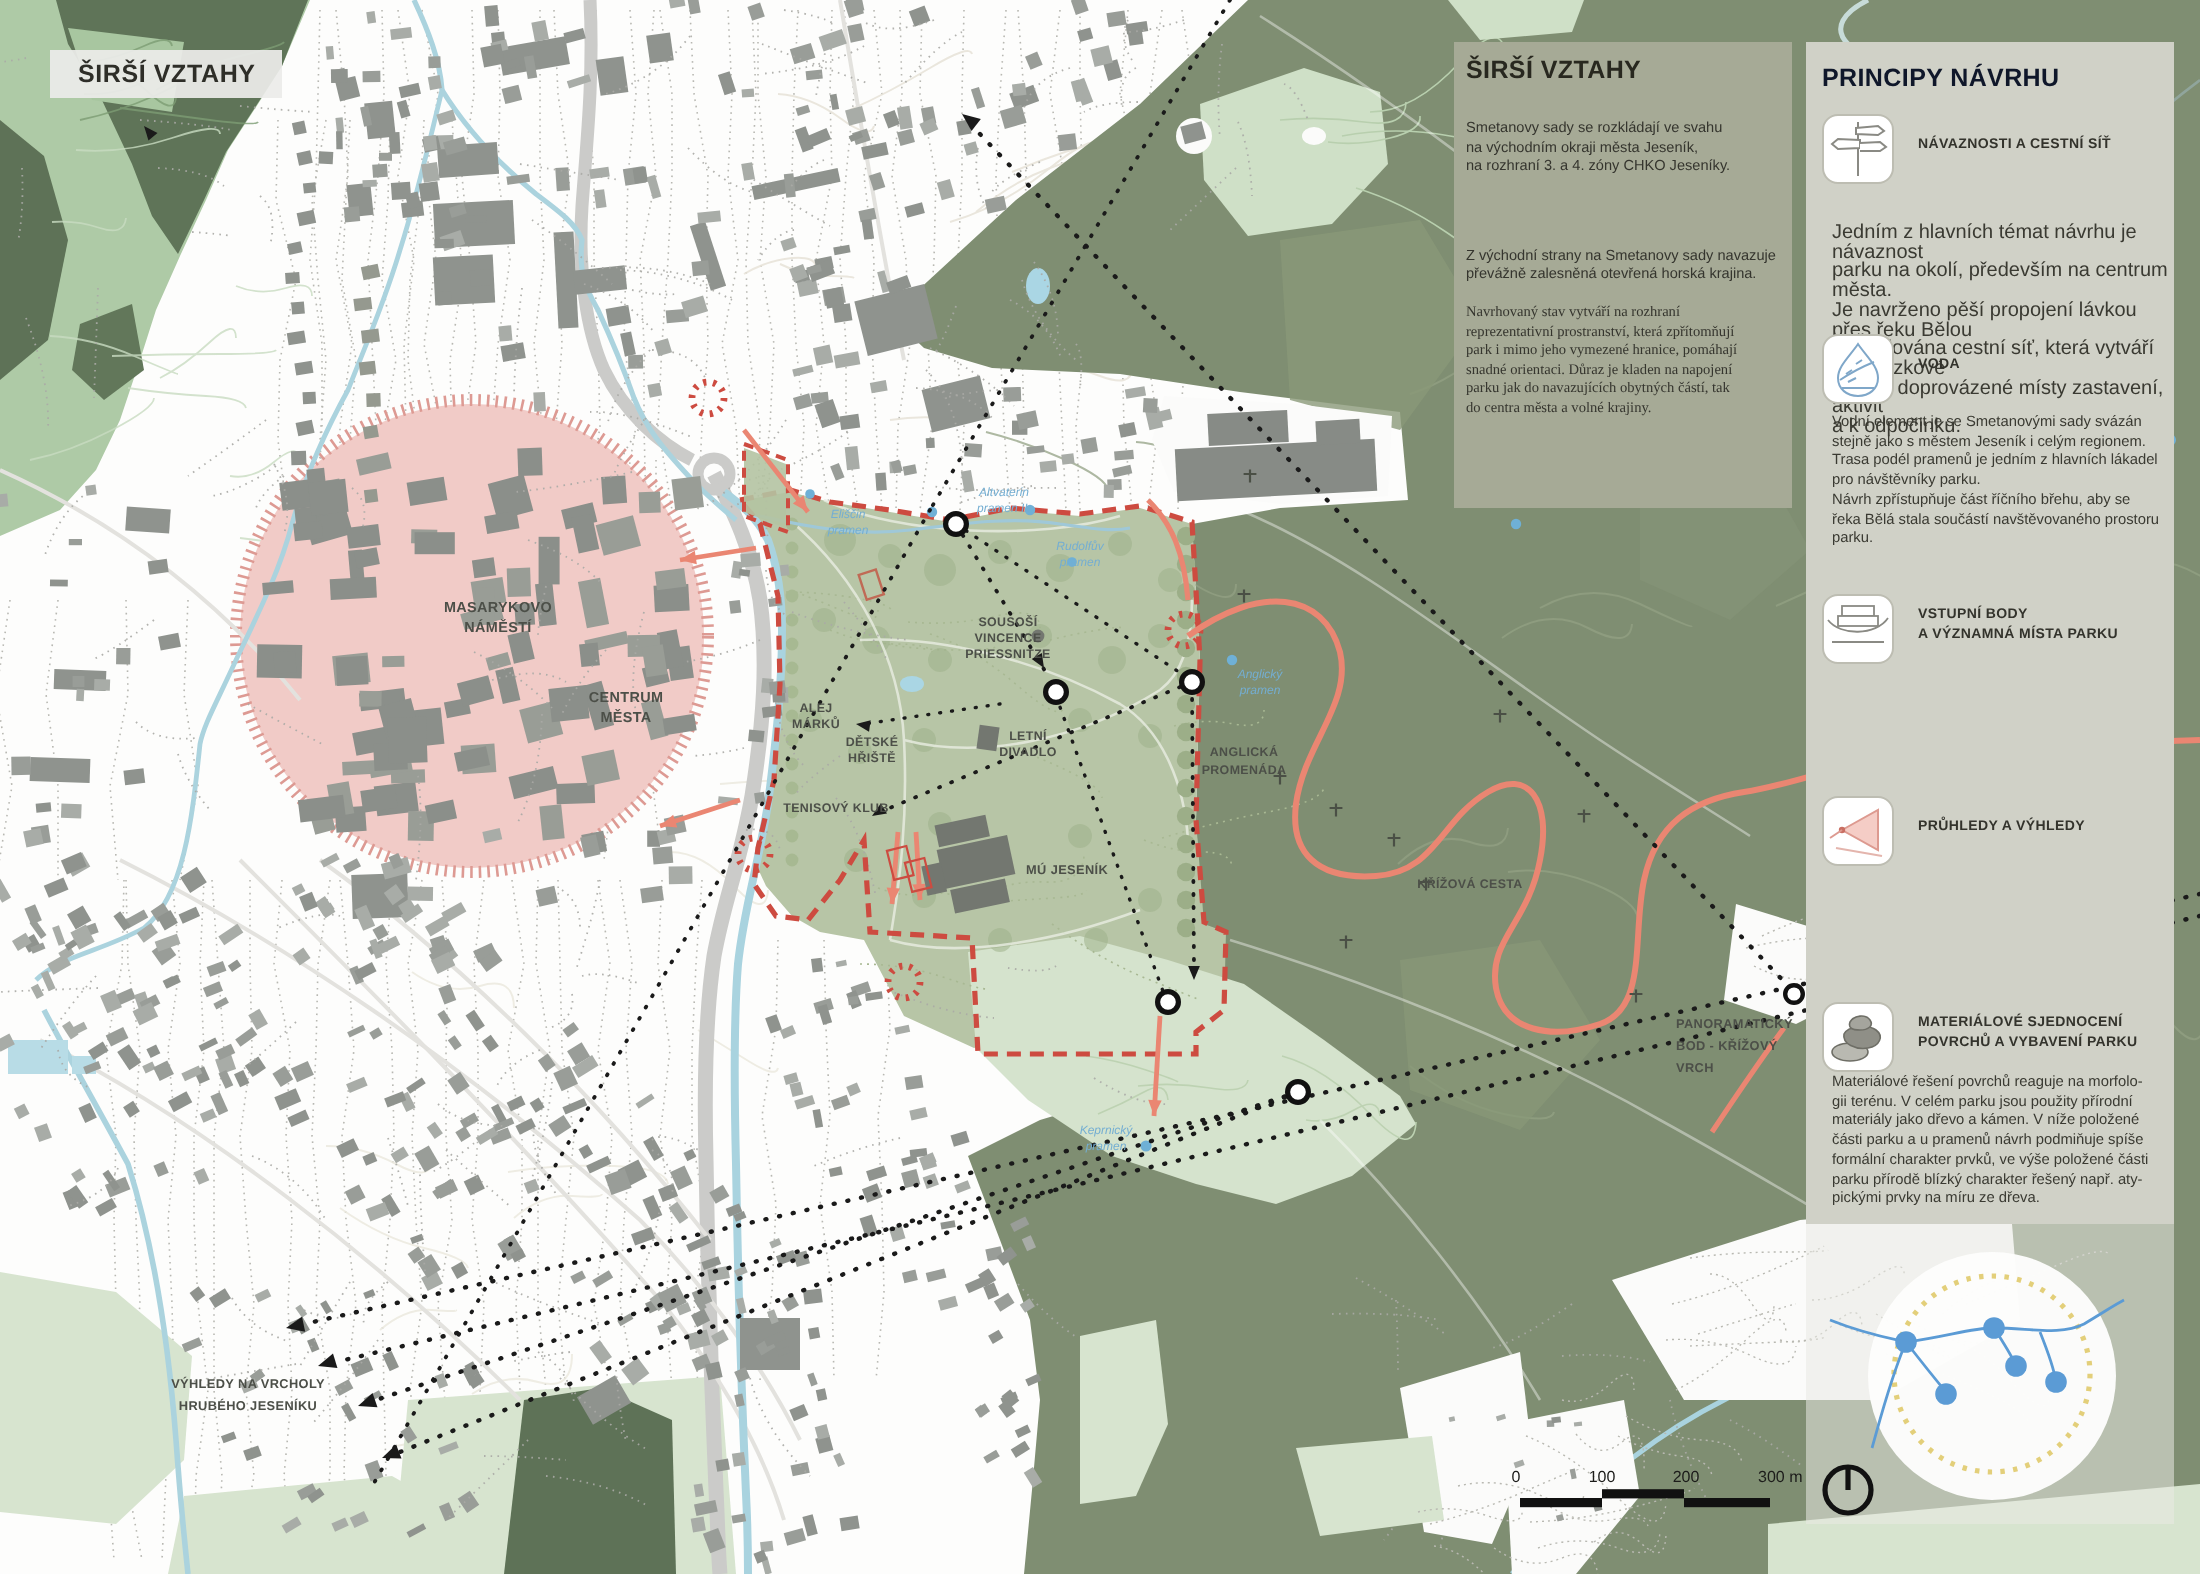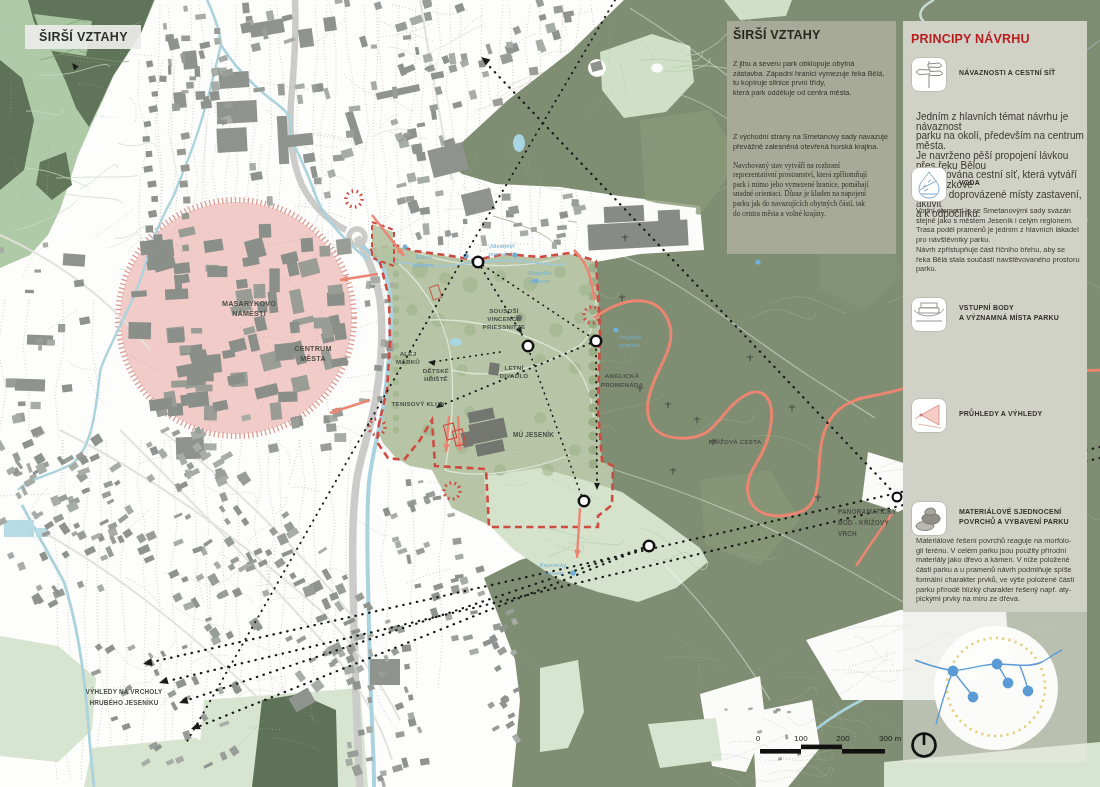--- a/index.html
+++ b/index.html
@@ -1270,26 +1270,26 @@
       </g>
       <rect x="760" y="749" width="41" height="4.6" fill="#111"></rect>
       <rect x="801" y="744.6" width="41" height="4.6" fill="#111"></rect>
       <rect x="842" y="749" width="43" height="4.6" fill="#111"></rect>
     </svg>
 <div style="position:absolute;left:25px;top:25px;width:116px;height:24px;background:rgba(236,236,233,0.93);display:flex;align-items:center;">
       <span style="font-size:12.5px;font-weight:bold;color:#2e2e28;margin-left:14px;letter-spacing:0.3px;white-space:nowrap">ŠIRŠÍ VZTAHY</span>
     </div>
     <div style="position:absolute;left:727px;top:21px;width:169px;height:233px;background:#a6aa96;box-sizing:border-box;padding:7px 8px 0 6px;color:#35352e;">
       <div style="font-size:12.5px;font-weight:bold;letter-spacing:0.2px;margin-bottom:17px;color:#28281f">ŠIRŠÍ VZTAHY</div>
-      <div style="font-size:7.3px;line-height:9.6px;margin-bottom:9px;">Z jihu a severu park obklopuje obytná<br>zástavba. Západní hranici vymezuje řeka Bělá,<br>tu kopíruje silnice první třídy,<br>která park odděluje od centra města.</div>
+      <div style="font-size:7.3px;line-height:9.6px;margin-bottom:9px;">Smetanovy sady se rozkládají ve svahu<br>na východním okraji města Jeseník,<br>na rozhraní 3. a 4. zóny CHKO Jeseníky.</div>
       <div style="font-size:7.3px;line-height:9.6px;margin-bottom:9px;margin-top:35px;">Z východní strany na Smetanovy sady navazuje<br>převážně zalesněná otevřená horská krajina.</div>
       <div style="font-size:7.3px;line-height:9.6px;margin-bottom:9px;font-family:Liberation Serif, serif;">Navrhovaný stav vytváří na rozhraní<br>reprezentativní prostranství, která zpřítomňují<br>park i mimo jeho vymezené hranice, pomáhají<br>snadné orientaci. Důraz je kladen na napojení<br>parku jak do navazujících obytných částí, tak<br>do centra města a volné krajiny.</div>
     </div>
     <div style="position:absolute;left:903px;top:21px;width:184px;height:591px;background:#d0d1c7;box-sizing:border-box;color:#3a3a32;">
-      <div style="position:absolute;left:8px;top:11px;font-size:12.5px;font-weight:bold;letter-spacing:0.2px;color:#b91c1c">PRINCIPY NÁVRHU</div>
+      <div style="position:absolute;left:8px;top:11px;font-size:12.5px;font-weight:bold;letter-spacing:0.2px;color:#0f172a">PRINCIPY NÁVRHU</div>
       <div style="position:absolute;left:8px;top:36px;width:34px;height:33px;background:#fff;border-radius:8px;border:1px solid #bdbdb2;"><svg width="34" height="33" viewBox="0 0 34 33">
           <g stroke="#8a8a84" stroke-width="1" fill="none">
             <path d="M17,3 L17,30"></path>
             <path d="M16,6 L27,5 L30,7.5 L27,9.5 L16,9 Z" fill="#fff"></path>
             <path d="M18,12 L7,11.5 L4,14 L7,16.5 L18,16 Z" fill="#fff"></path>
             <path d="M18,13.5 L28,13 L31,15.5 L28,17.5 L18,17.5" fill="#fff"></path>
           </g>
         </svg></div>
       <div style="position:absolute;left:56px;top:47px;width:124px;font-size:7px;font-weight:bold;line-height:10px;letter-spacing:0.2px;color:#33332c">NÁVAZNOSTI A CESTNÍ SÍŤ</div>
       <div style="position:absolute;left:13px;top:91px;width:168px;font-size:10px;line-height:9.7px;">Jedním z hlavních témat návrhu je návaznost<br>parku na okolí, především na centrum města.<br>Je navrženo pěší propojení lávkou přes řeku Bělou<br>a revidována cestní síť, která vytváří procházkové<br>okruhy doprovázené místy zastavení, aktivit<br>a k odpočinku.</div>

